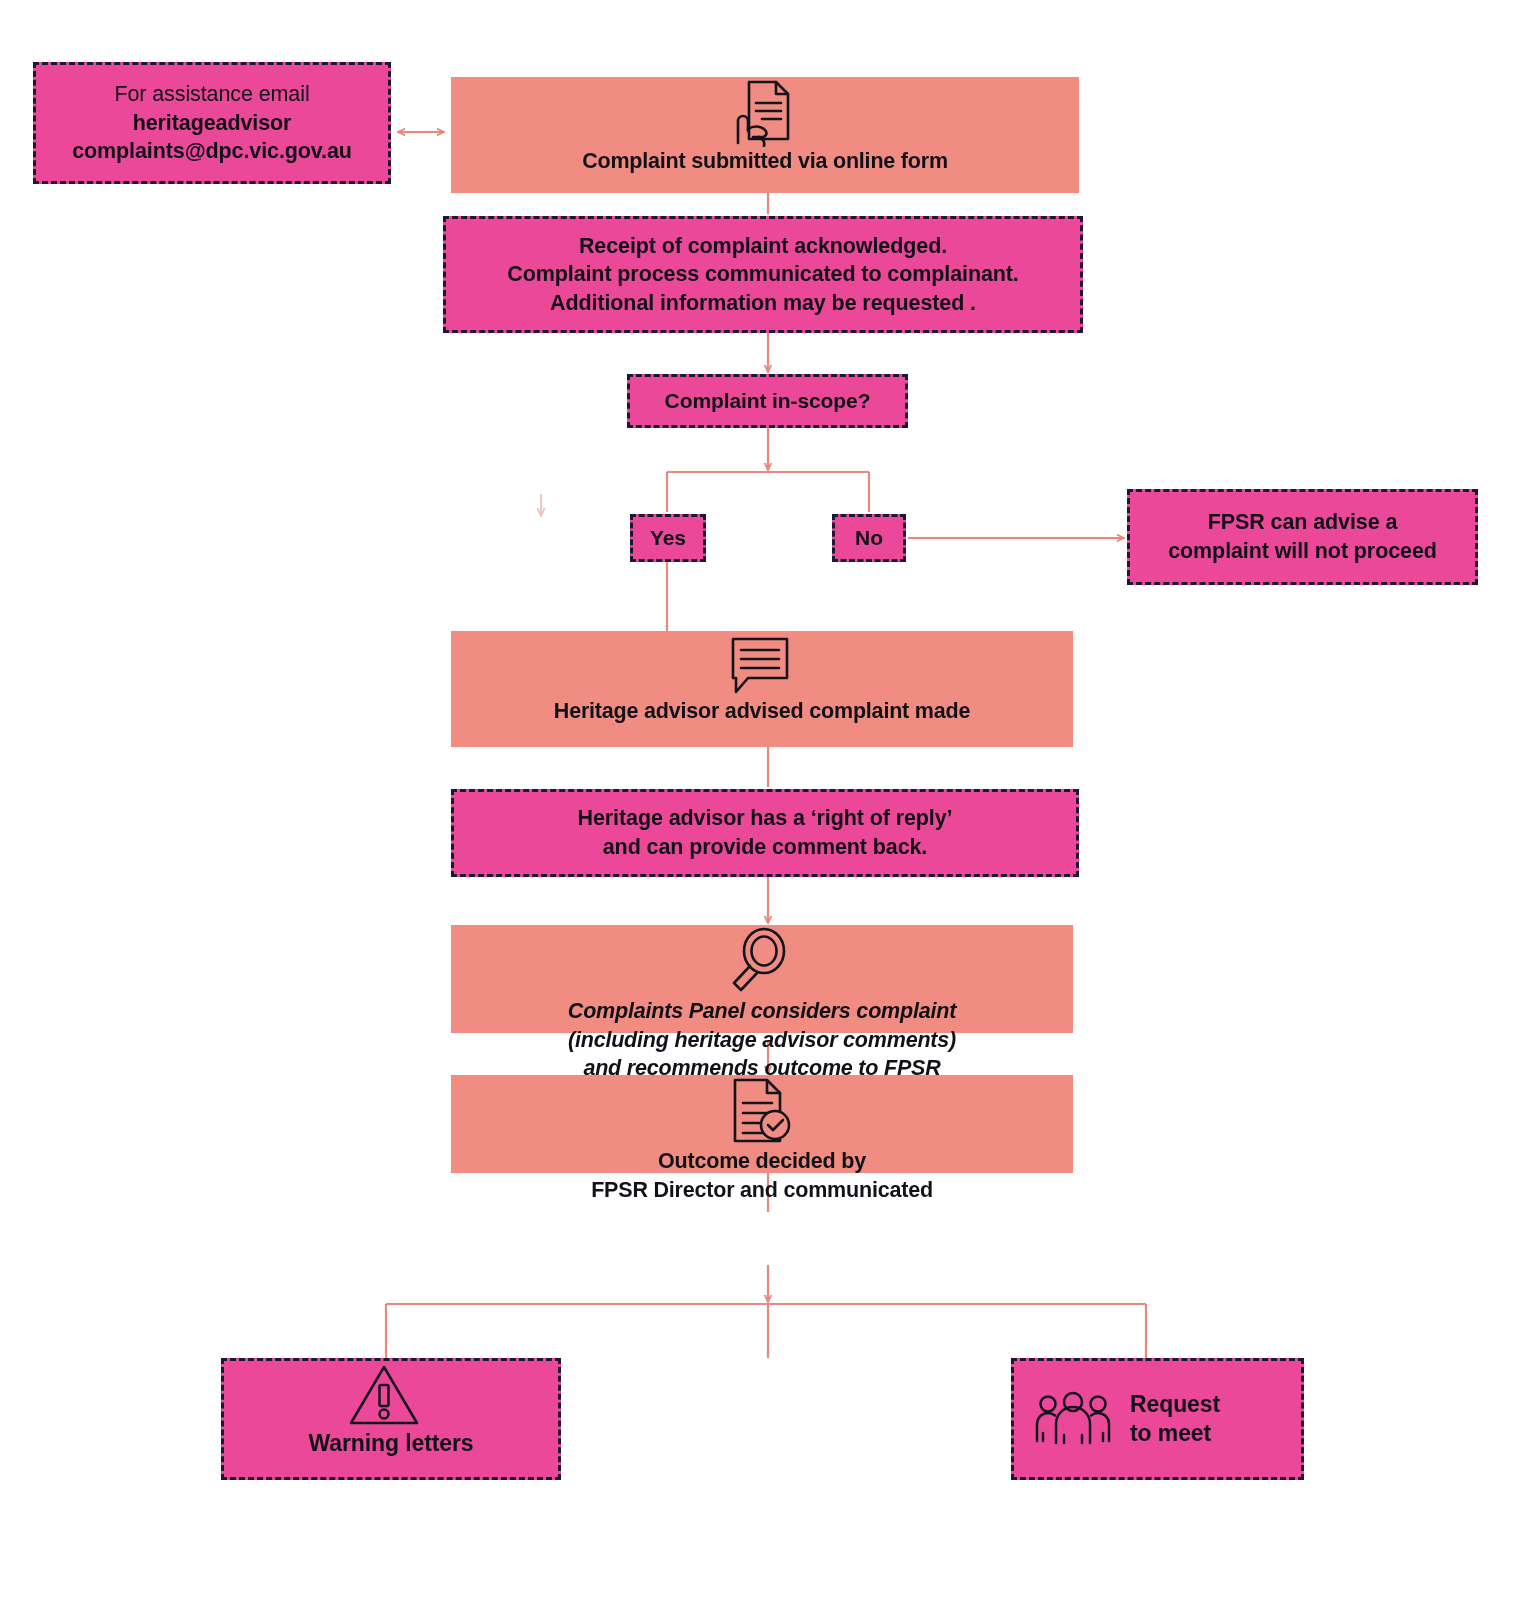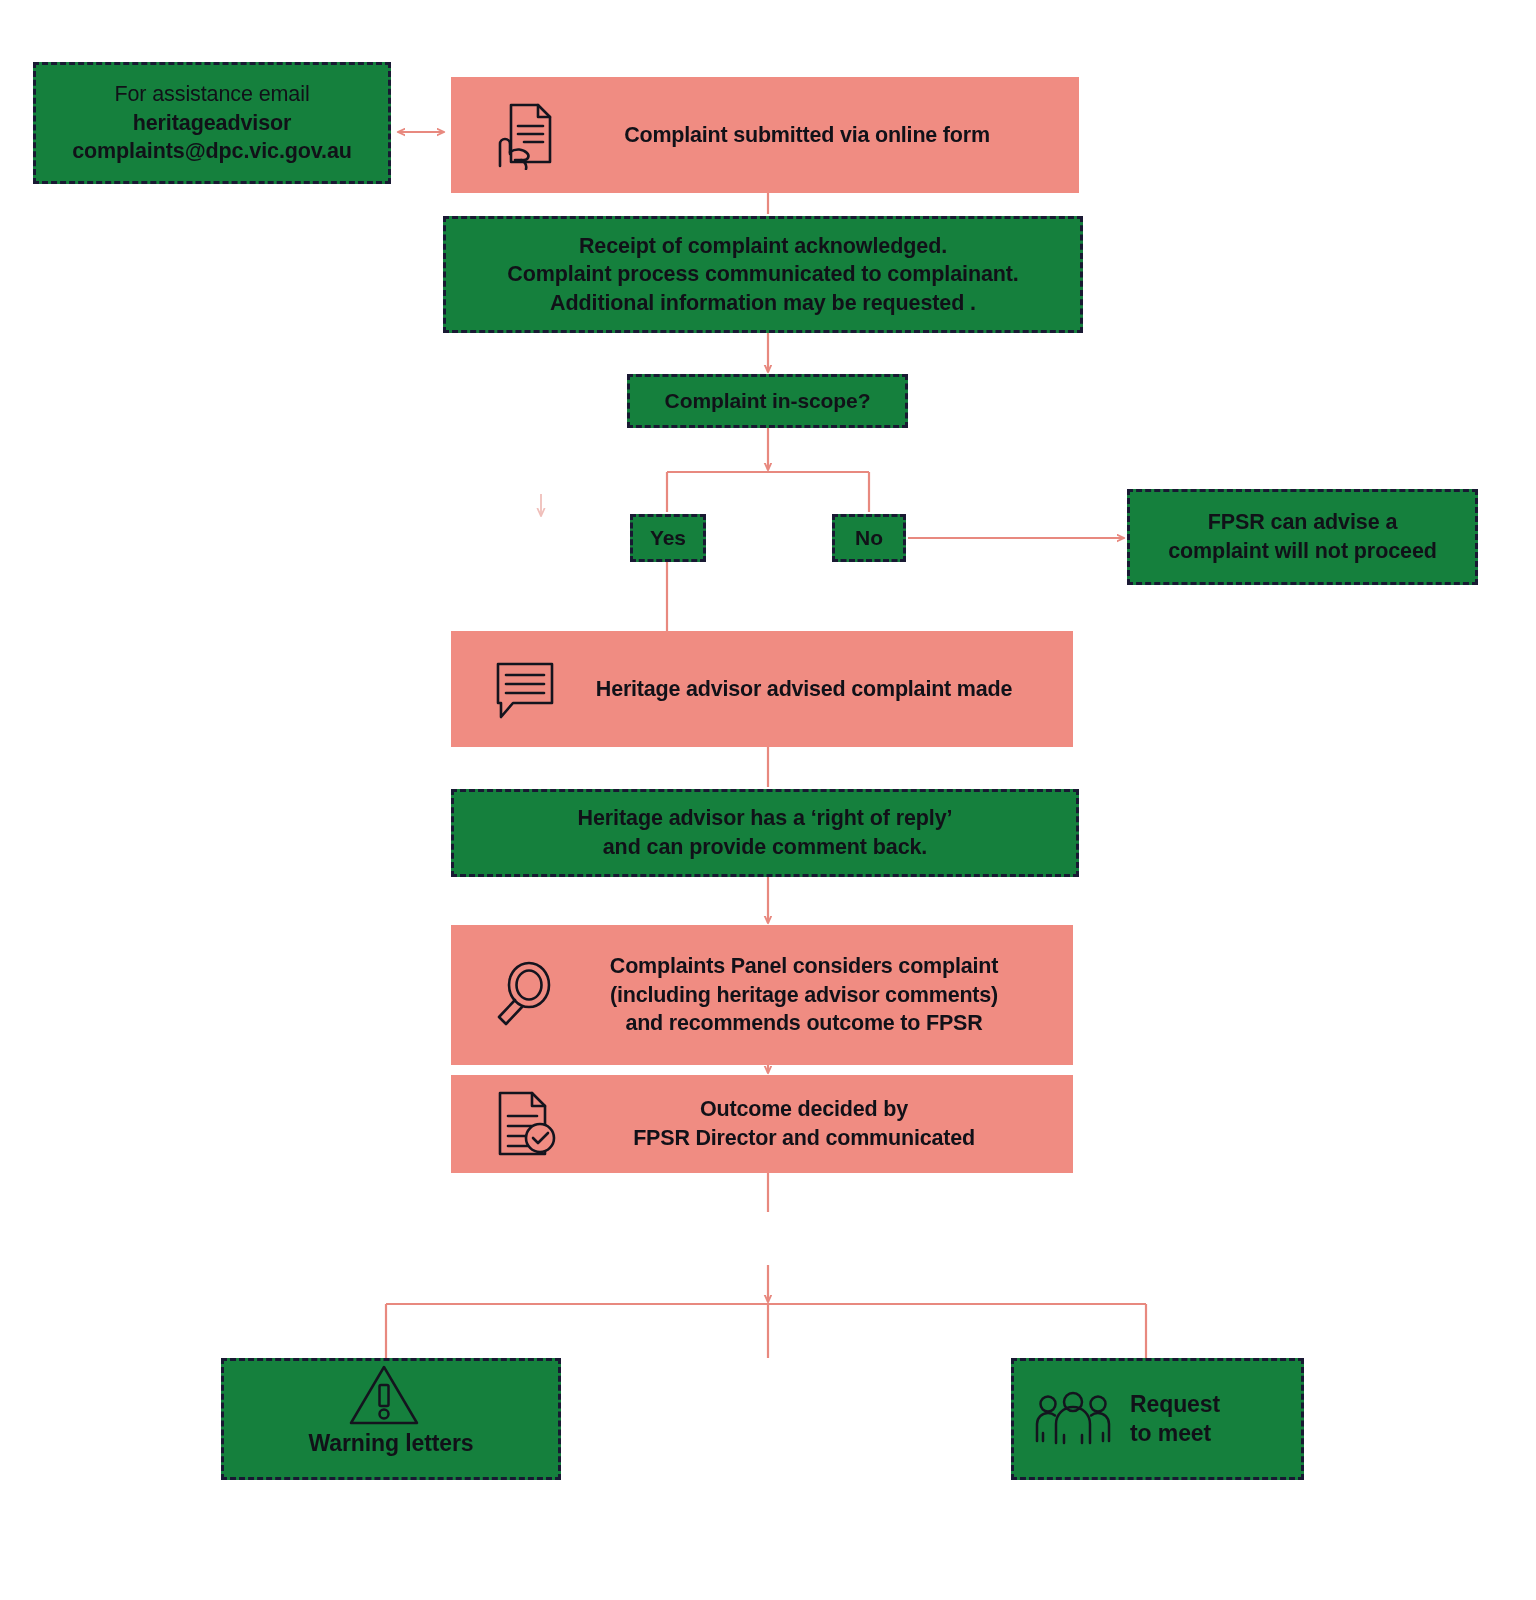--- a/index.html
+++ b/index.html
@@ -28,23 +28,24 @@
   
   .node {
     position: absolute;
     display: flex;
     align-items: center;
     z-index: 2;
   }
   .node.pink {
     background: #F08C82;
     padding: 0 34px;
+    flex-direction: column;
   }
   .node.dashed {
-    background: #15803d;
+    background: #ec4899;
     border: 3px dashed #191933;
   }
   .node .txt {
     flex: 1 1 auto;
     text-align: center;
     color: #111118;
     line-height: 1.33;
     white-space: pre-line;
   }
   .node.pink .txt {
@@ -73,21 +74,21 @@
   #email-note .line1 { font-weight: normal; display:block; }
 
   #box-submitted   { left: 451px;  top: 77px;   width: 628px; height: 116px; }
   #box-ack         { left: 443px;  top: 216px;  width: 640px; height: 117px; }
   #box-inscope     { left: 627px;  top: 374px;  width: 281px; height: 54px;  }
   #box-yes         { left: 630px;  top: 514px;  width: 76px;  height: 48px;  }
   #box-no          { left: 832px;  top: 514px;  width: 74px;  height: 48px;  }
   #box-fpsr-advise { left: 1127px; top: 489px;  width: 351px; height: 96px;  }
   #box-ha-advised  { left: 451px;  top: 631px;  width: 622px; height: 116px; }
   #box-right-reply { left: 451px;  top: 789px;  width: 628px; height: 88px;  }
-  #box-panel       { left: 451px;  top: 925px;  width: 622px; height: 140px; }
+  #box-panel       { left: 451px;  top: 925px;  width: 622px; height: 108px; font-style: italic; }
   #box-outcome     { left: 451px;  top: 1075px; width: 622px; height: 98px;  }
   #box-outcomes-in { left: 635px;  top: 1214px; width: 254px; height: 51px;  }
   #box-warning     { left: 221px;  top: 1358px; width: 340px; height: 122px; flex-direction: column; }
   #box-removed     { left: 598px;  top: 1358px; width: 390px; height: 122px; }
   #box-meet        { left: 1011px; top: 1358px; width: 293px; height: 122px; }
 
   .node.outcome { padding: 0 16px; }
   .node.outcome .icon-slot { margin-right: 14px; }
   .node.outcome .txt { text-align: left; font-size: 23px; line-height: 1.28; }
 

